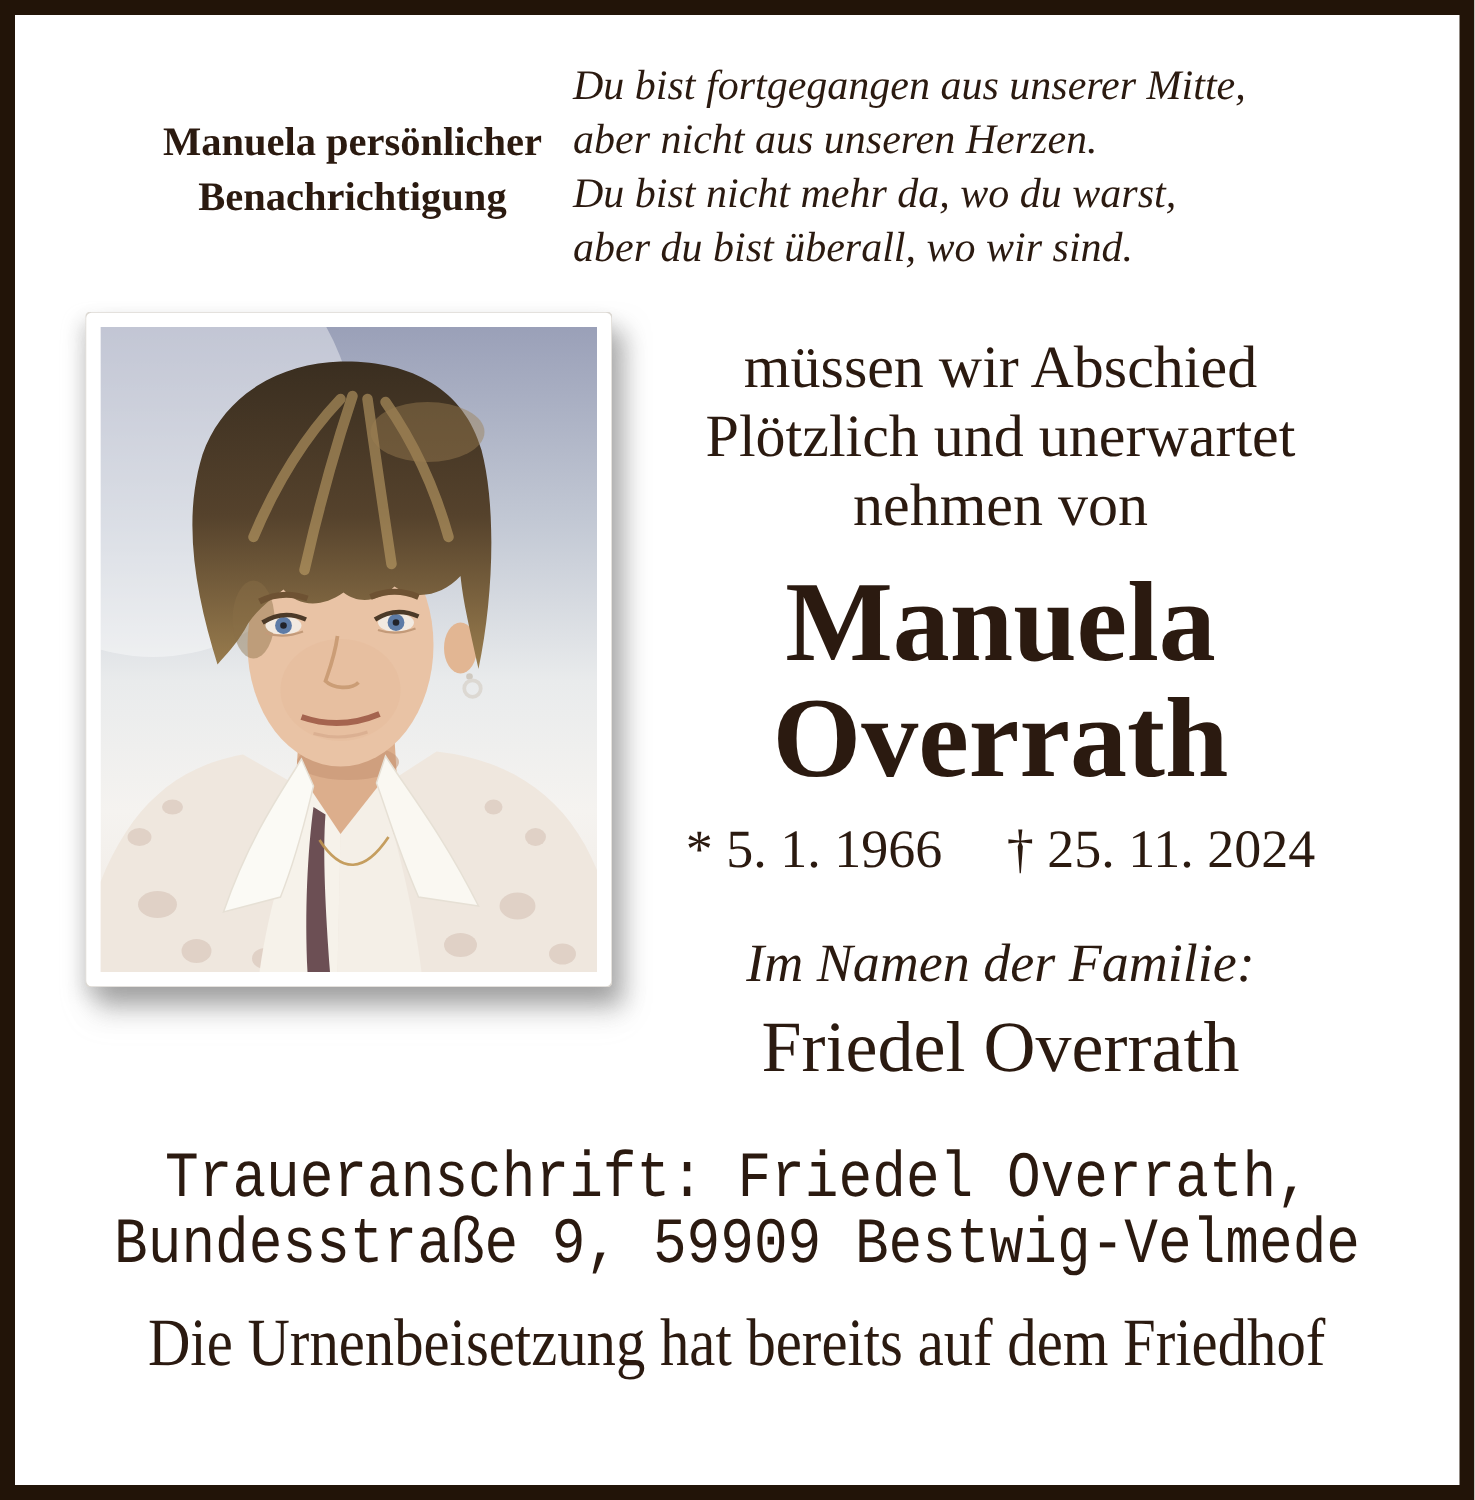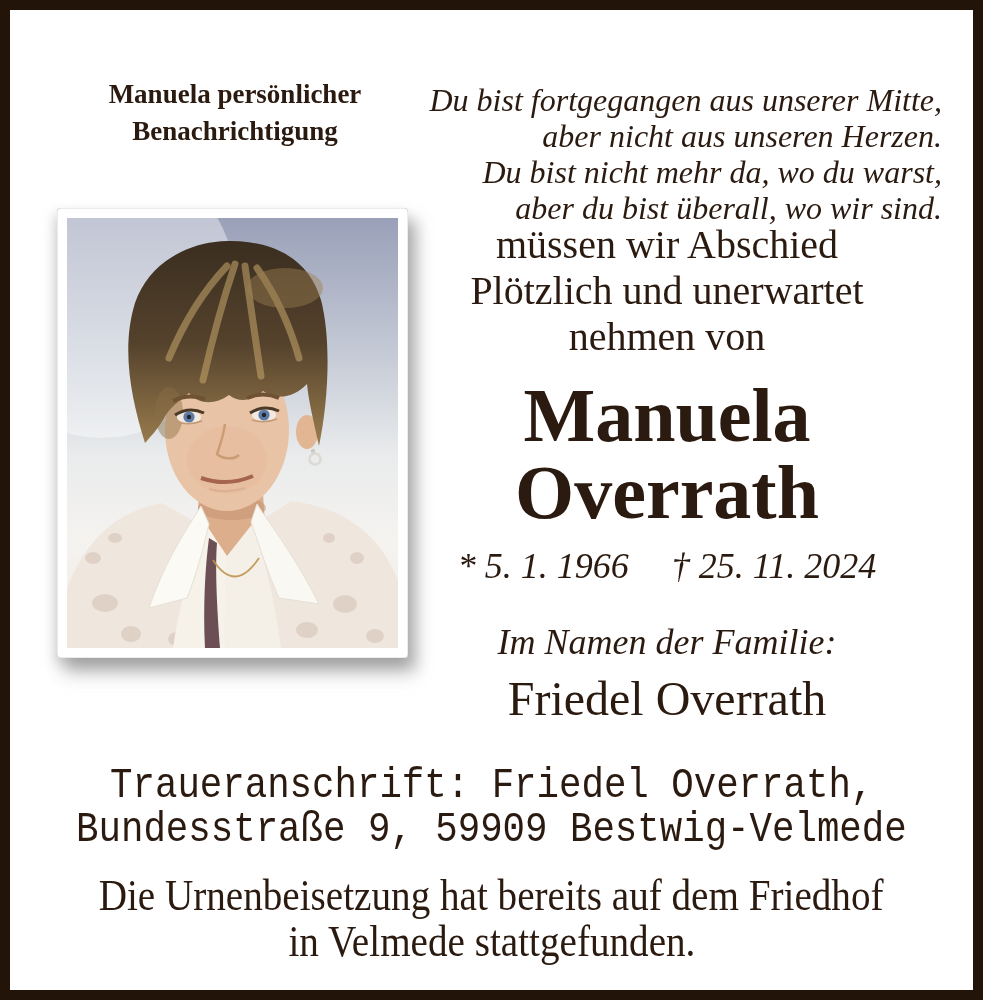--- a/index.html
+++ b/index.html
@@ -21,25 +21,24 @@
     left: 60px; top: 66px; width: 330px;
     text-align: center;
     font-weight: bold;
     font-size: 27px;
     line-height: 37px;
   }
 
   .poem {
     position: absolute;
     left: 372px; top: 30px; width: 560px;
-    text-align: right;
+    text-align: left;
     font-style: italic;
-    font-size: 32px;
+    font-size: 28px;
     line-height: 36px;
-    margin-top: 42px;
   }
 
   .photo-wrap {
     position: absolute;
     left: 47px; top: 198px;
     width: 351px; height: 450px;
     filter: drop-shadow(8px 12px 8px rgba(105,105,105,0.5))
             drop-shadow(-3px 6px 6px rgba(145,145,145,0.35));
   }
   .photo-wrap svg { display: block; }
@@ -55,21 +54,21 @@
     font-size: 76px;
     line-height: 77px;
     font-weight: bold;
   }
   .dates {
     margin-top: 14px;
     font-size: 36px;
     line-height: 42px;
     white-space: nowrap;
   }
-  .dates .date { display: inline-block; margin: 0 17px; font-style: italic; }
+  .dates .date { display: inline-block; margin: 0 17px; }
   .family-label { margin-top: 35px; font-size: 36px; line-height: 40px; font-style: italic; }
   .family-name  { margin-top: 8px;  font-size: 48px; line-height: 58px; }
 
   .address {
     position: absolute;
     left: 0; right: 0; top: 754px;
     text-align: center;
     font-size: 43px;
     line-height: 44px;
     font-family: Liberation Mono, monospace;
@@ -227,16 +226,15 @@
     <div class="family-name">Friedel Overrath</div>
   </div>
 
   <div class="address">
     <div><span class="c">Traueranschrift: Friedel Overrath,</span></div>
     <div><span class="c">Bundesstraße 9, 59909 Bestwig-Velmede</span></div>
   </div>
 
   <div class="burial">
     <div><span class="c">Die Urnenbeisetzung hat bereits auf dem Friedhof</span></div>
-    <div><span class="c">in Velmede stattgefunden.</span></div>
   </div>
 
 </div>
 
 </body></html>

